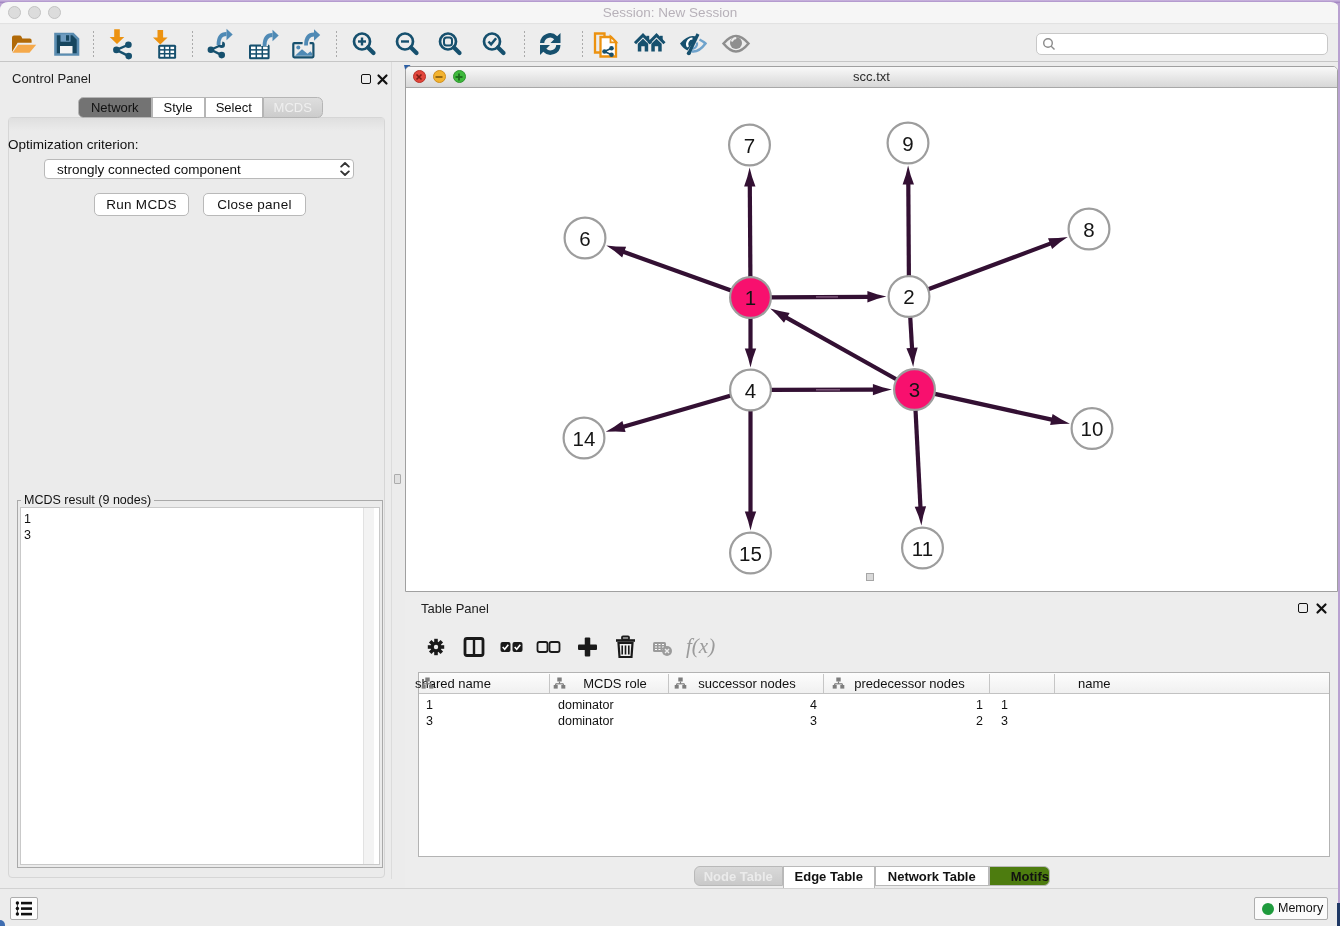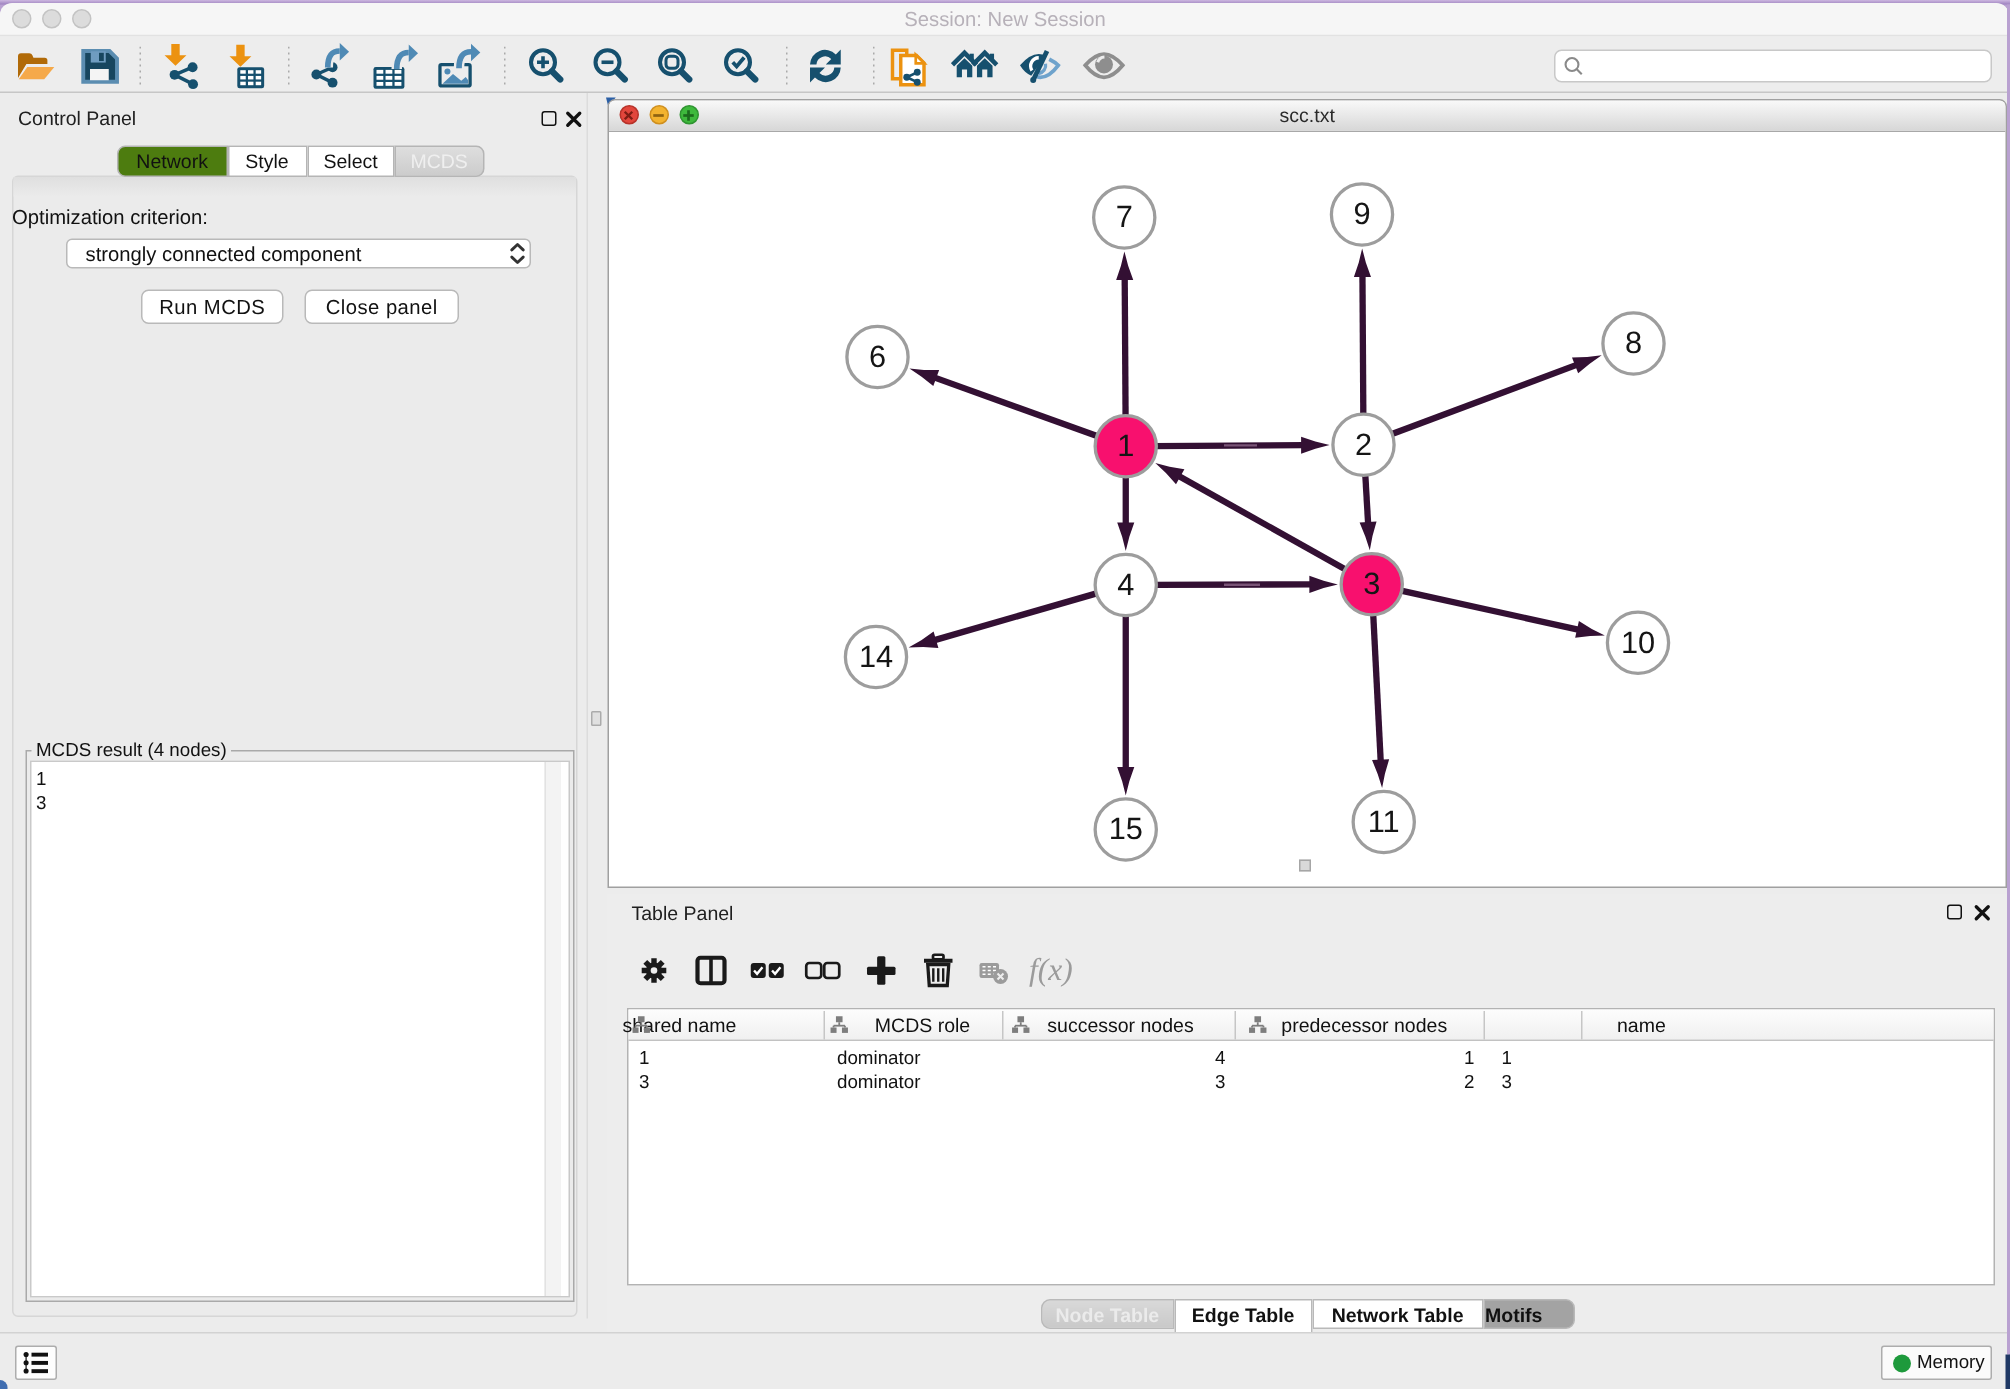--- a/index.html
+++ b/index.html
@@ -145,34 +145,34 @@
     <line x1="9.2" y1="9.2" x2="12.5" y2="12.5" stroke="#8a8a8a" stroke-width="1.4"></line>
   </svg>
 <div class="abs" style="left:12px;top:71px;width:200px;height:16px;font-size:13px;color:#202020">Control Panel</div>
 <div class="abs" style="left:360.5px;top:74px;width:10px;height:10px;border:1.6px solid #111;border-radius:2px"></div>
 <svg class="abs" style="left:376px;top:73px;width:13px;height:13px" viewBox="0 0 13 13">
     <path d="M2.5 2.5 L10.5 10.5 M10.5 2.5 L2.5 10.5" stroke="#111" stroke-width="2.2" stroke-linecap="round"></path>
   </svg>
 <div class="abs" style="left:391px;top:62px;width:1px;height:817px;background:#dcdcdc"></div>
 <div class="abs" style="left:8px;top:117px;width:377px;height:761px;border:1px solid #d6d6d6;border-radius:4px;background:#ebebeb"></div>
 <div class="abs" style="left:9px;top:118px;width:375px;height:13px;background:linear-gradient(#dfdfdf,#ebebeb)"></div>
-<div class="abs" style="left:78px;top:97px;width:73.5px;height:21px;background:#4d7c0f;border:1px solid #b5b5b5;border-radius:5.5px 0 0 5.5px;color:#111;font-size:13px;font-weight:400;text-align:center;line-height:20px">Network</div>
+<div class="abs" style="left:78px;top:97px;width:73.5px;height:21px;background:#737373;border:1px solid #b5b5b5;border-radius:5.5px 0 0 5.5px;color:#111;font-size:13px;font-weight:400;text-align:center;line-height:20px">Network</div>
 <div class="abs" style="left:151.5px;top:97px;width:53.0px;height:21px;background:#ffffff;border:1px solid #b5b5b5;border-radius:0;color:#111;font-size:13px;font-weight:400;text-align:center;line-height:20px">Style</div>
 <div class="abs" style="left:204.5px;top:97px;width:58.5px;height:21px;background:#ffffff;border:1px solid #b5b5b5;border-radius:0;color:#111;font-size:13px;font-weight:400;text-align:center;line-height:20px">Select</div>
 <div class="abs" style="left:263px;top:97px;width:59.5px;height:21px;background:linear-gradient(#dedede,#cccccc);border:1px solid #b5b5b5;border-radius:0 5.5px 5.5px 0;color:#efefef;font-size:13px;font-weight:400;text-align:center;line-height:20px">MCDS</div>
 <div class="abs" style="left:8px;top:137px;width:377px;height:16px;text-align:left;font-size:13.5px;color:#111">Optimization criterion:</div>
 <div class="abs" style="left:44px;top:159px;width:310px;height:20px;background:#fff;border:1px solid #b9b9b9;border-radius:4px;font-size:13.5px;color:#111;line-height:19px;padding-left:12px">strongly connected component</div>
 <svg class="abs" style="left:339px;top:162px;width:12px;height:14px" viewBox="0 0 12 14">
     <path d="M2.2 4.6 L6 1 L9.8 4.6" fill="none" stroke="#333" stroke-width="1.9" stroke-linecap="round" stroke-linejoin="round"></path>
     <path d="M2.2 9.4 L6 13 L9.8 9.4" fill="none" stroke="#333" stroke-width="1.9" stroke-linecap="round" stroke-linejoin="round"></path>
   </svg>
 <div class="abs" style="left:94px;top:193px;width:95px;height:23px;background:#fff;border:1px solid #b9b9b9;border-radius:5px;font-size:13.5px;font-weight:400;color:#111;text-align:center;line-height:22px;letter-spacing:0.3px">Run MCDS</div>
 <div class="abs" style="left:203px;top:193px;width:103px;height:23px;background:#fff;border:1px solid #b9b9b9;border-radius:5px;font-size:13.5px;font-weight:400;color:#111;text-align:center;line-height:22px;letter-spacing:0.3px">Close panel</div>
 <div class="abs" style="left:17px;top:500px;width:366px;height:368px;border:1px solid #a9a9a9"></div>
-<div class="abs" style="left:21px;top:493px;width:auto;height:14px;background:#ebebeb;padding:0 3px;font-size:12.5px;color:#111">MCDS result (4 nodes)</div>
+<div class="abs" style="left:21px;top:493px;width:auto;height:14px;background:#ebebeb;padding:0 3px;font-size:12.5px;color:#111">MCDS result (9 nodes)</div>
 <div class="abs" style="left:20px;top:507px;width:360px;height:358px;background:#fff;border:1px solid #c9c9c9"></div>
 <div class="abs" style="left:363px;top:508px;width:11px;height:356px;background:#f3f3f3;border-left:1px solid #e2e2e2"></div>
 <div class="abs" style="left:24px;top:511px;width:100px;font-size:12.5px;line-height:16px;color:#111">1<br>3</div>
 <div class="abs" style="left:394px;top:474px;width:7px;height:10px;background:#e0e0e0;border:1px solid #ababab;border-radius:1px"></div>
 <svg class="abs" style="left:403px;top:64px;width:8px;height:8px" viewBox="0 0 8 8">
     <path d="M1 1 L7.5 1 L2.5 7 Z" fill="#2b5fa5"></path>
   </svg>
 <div class="abs" style="left:405px;top:66px;width:933px;height:526px;background:#fff;border:1px solid #a0a0a0;border-radius:5px 5px 0 0"></div>
 <div class="abs" style="left:406px;top:67px;width:931px;height:21px;background:linear-gradient(#f9f9f9,#d7d7d7);border-bottom:1px solid #a8a8a8;border-radius:4px 4px 0 0"></div>
 <div class="abs" style="left:412.5px;top:70px;width:13px;height:13px;border-radius:50%;background:#e2463c;border:1px solid #b73229"></div>
@@ -335,21 +335,21 @@
 <div class="abs" style="left:903px;top:698px;width:80px;text-align:right;font-size:12.5px;color:#111">1</div>
 <div class="abs" style="left:1001px;top:698px;font-size:12.5px;color:#111">1</div>
 <div class="abs" style="left:426px;top:714px;font-size:12.5px;color:#111">3</div>
 <div class="abs" style="left:558px;top:714px;font-size:12.5px;color:#111">dominator</div>
 <div class="abs" style="left:737px;top:714px;width:80px;text-align:right;font-size:12.5px;color:#111">3</div>
 <div class="abs" style="left:903px;top:714px;width:80px;text-align:right;font-size:12.5px;color:#111">2</div>
 <div class="abs" style="left:1001px;top:714px;font-size:12.5px;color:#111">3</div>
 <div class="abs" style="left:693.5px;top:866px;width:89.5px;height:20px;background:linear-gradient(#d9d9d9,#c9c9c9);border:1px solid #b9b9b9;border-radius:6px 0 0 6px;color:#ebebeb;font-size:13px;font-weight:600;text-align:center;line-height:19px">Node Table</div>
 <div class="abs" style="left:783px;top:866px;width:91.5px;height:32px;background:#fff;border:1px solid #b9b9b9;border-radius:0;color:#111;font-size:13px;font-weight:600;text-align:center;line-height:19px">Edge Table</div>
 <div class="abs" style="left:874.5px;top:866px;width:114.5px;height:20px;background:#fff;border:1px solid #b9b9b9;border-radius:0;color:#111;font-size:13px;font-weight:600;text-align:center;line-height:19px">Network Table</div>
-<div class="abs" style="left:989px;top:866px;width:61px;height:20px;background:#a3a3a3;border:1px solid #b9b9b9;border-radius:0 6px 6px 0;color:#111;font-size:13px;font-weight:600;text-align:left;line-height:19px">Motifs</div>
+<div class="abs" style="left:989px;top:866px;width:61px;height:20px;background:#4d7c0f;border:1px solid #b9b9b9;border-radius:0 6px 6px 0;color:#111;font-size:13px;font-weight:600;text-align:right;line-height:19px">Motifs</div>
 <div class="abs" style="left:0px;top:888px;width:1338.5px;height:38px;background:#ececec;border-top:1px solid #d2d2d2"></div>
 <div class="abs" style="left:10px;top:897px;width:28px;height:23px;background:#fdfdfd;border:1px solid #adadad;border-radius:2px"></div>
 <svg class="abs" style="left:15px;top:900px;width:18px;height:17px" viewBox="0 0 18 17">
     <circle cx="2.4" cy="3" r="1.7" fill="#111"></circle>
     <rect x="6" y="1.8" width="11" height="2.6" fill="#111"></rect>
     <circle cx="2.4" cy="8.5" r="1.7" fill="#111"></circle>
     <rect x="6" y="7.3" width="11" height="2.6" fill="#111"></rect>
     <circle cx="2.4" cy="14" r="1.7" fill="#111"></circle>
     <rect x="6" y="12.8" width="11" height="2.6" fill="#111"></rect>
     <line x1="2.4" y1="3" x2="2.4" y2="14" stroke="#111" stroke-width="0.8"></line>

